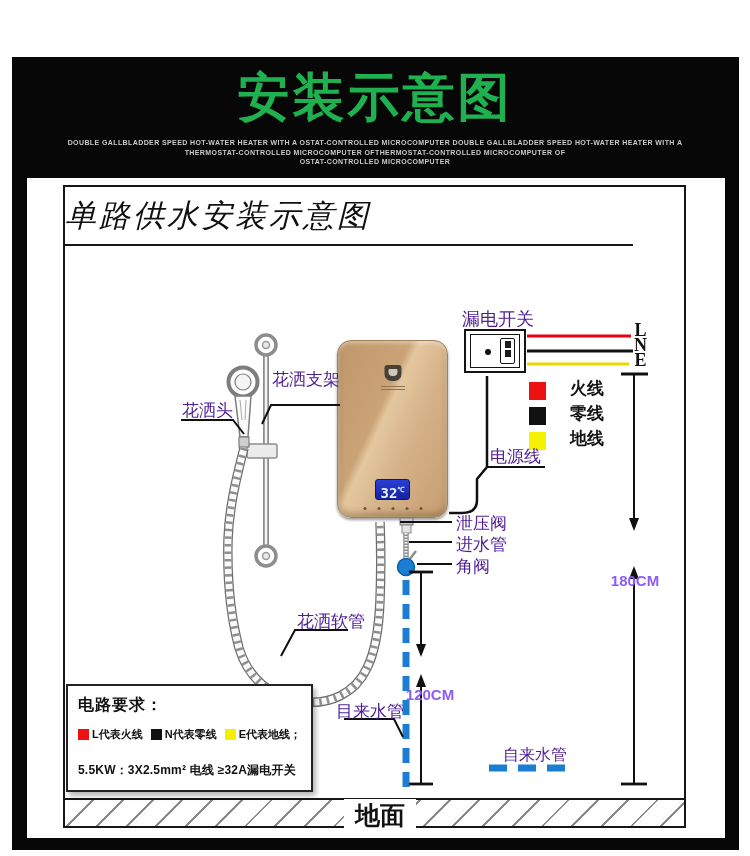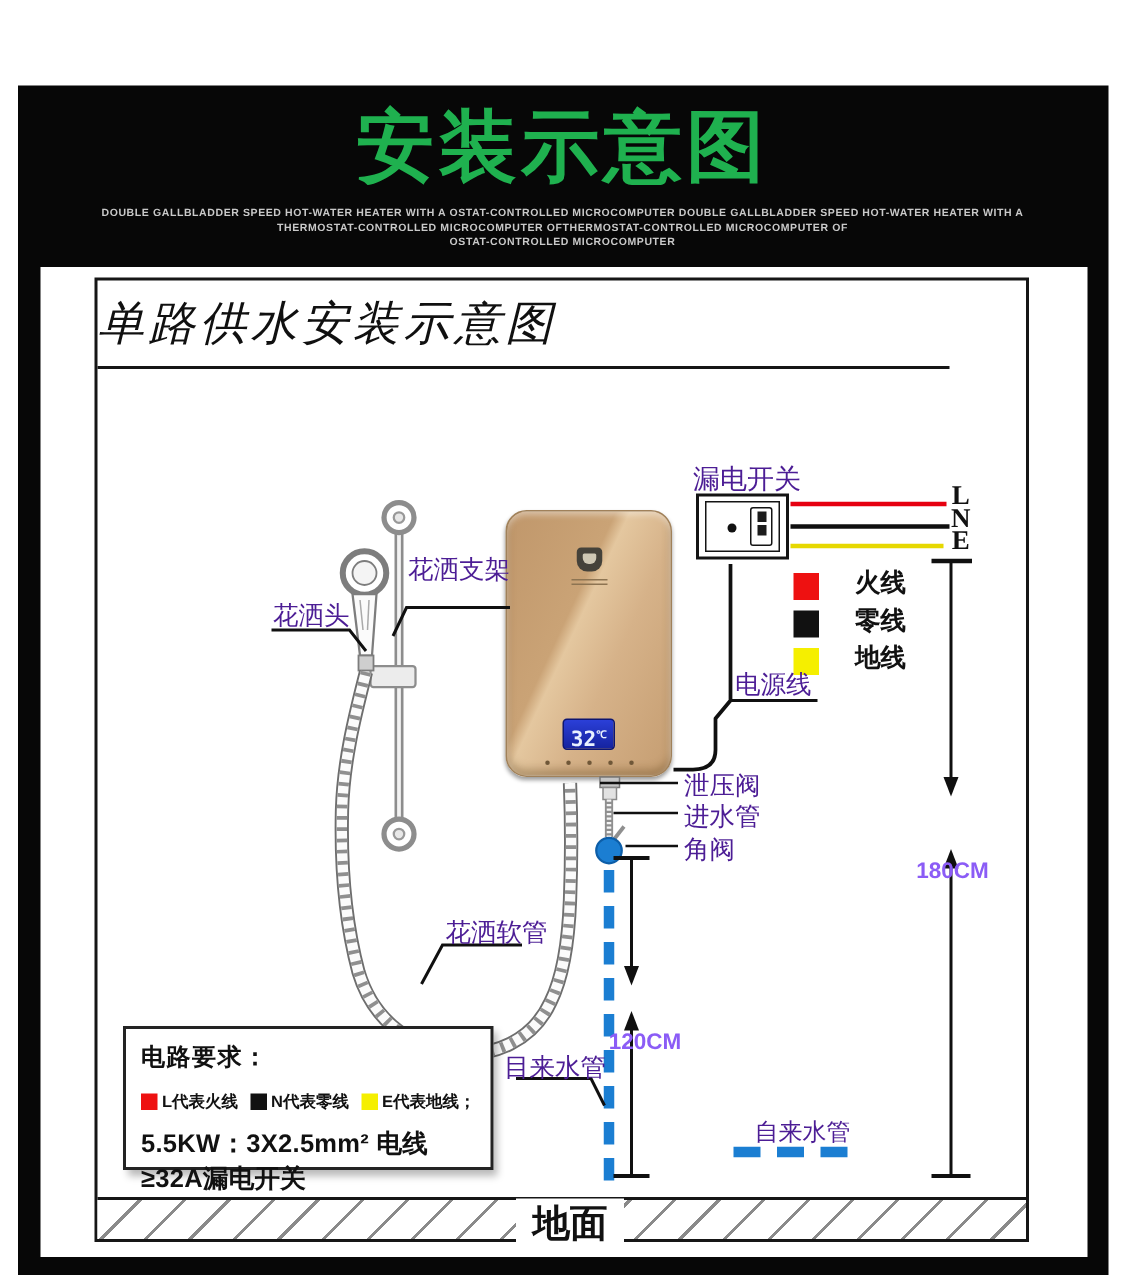--- a/index.html
+++ b/index.html
@@ -63,29 +63,29 @@
   .breaker-rocker{position:absolute;right:4px;top:3px;width:13px;height:24px;
                   border:1.5px solid #141414;border-radius:2px;}
   .breaker-rocker i{display:block;width:6px;height:7px;background:#1c1c1c;margin:2px auto;}
 
   
   .legend-row{position:absolute;left:529px;display:flex;align-items:flex-end;gap:24px;z-index:5;}
   .legend-row .sw{width:17px;height:18px;}
   .legend-row .tx{font-size:17px;font-weight:600;}
 
   
-  .req-box{position:absolute;left:82px;top:684px;width:247px;height:96px;
+  .req-box{position:absolute;left:66px;top:684px;width:247px;height:108px;
            border:2px solid #232323;background:#fff;box-sizing:border-box;
            padding:9px 0 0 10px;box-shadow:3px 4px 5px rgba(0,0,0,.28);z-index:5;}
   .req-title{font-size:16px;font-weight:700;letter-spacing:1px;}
   .req-wire-row{display:flex;align-items:center;gap:3px;margin-top:11px;
                 font-size:11px;font-weight:700;}
   .req-wire-row .sq{width:11px;height:11px;flex:0 0 auto;}
   .req-wire-row .t{margin-right:5px;}
-  .req-line{font-size:17px;font-weight:600;margin-top:9px;letter-spacing:.2px;}
+  .req-line{font-size:12px;font-weight:600;margin-top:20px;letter-spacing:.2px;}
 
   svg.overlay{position:absolute;left:0;top:0;z-index:4;pointer-events:none;}
 </style>
 </head>
 <body>
 
 <div class="canvas">
 
   <div class="frame"></div>
   <div class="banner-title" style="color: rgb(31, 177, 79);">安装示意图</div>

